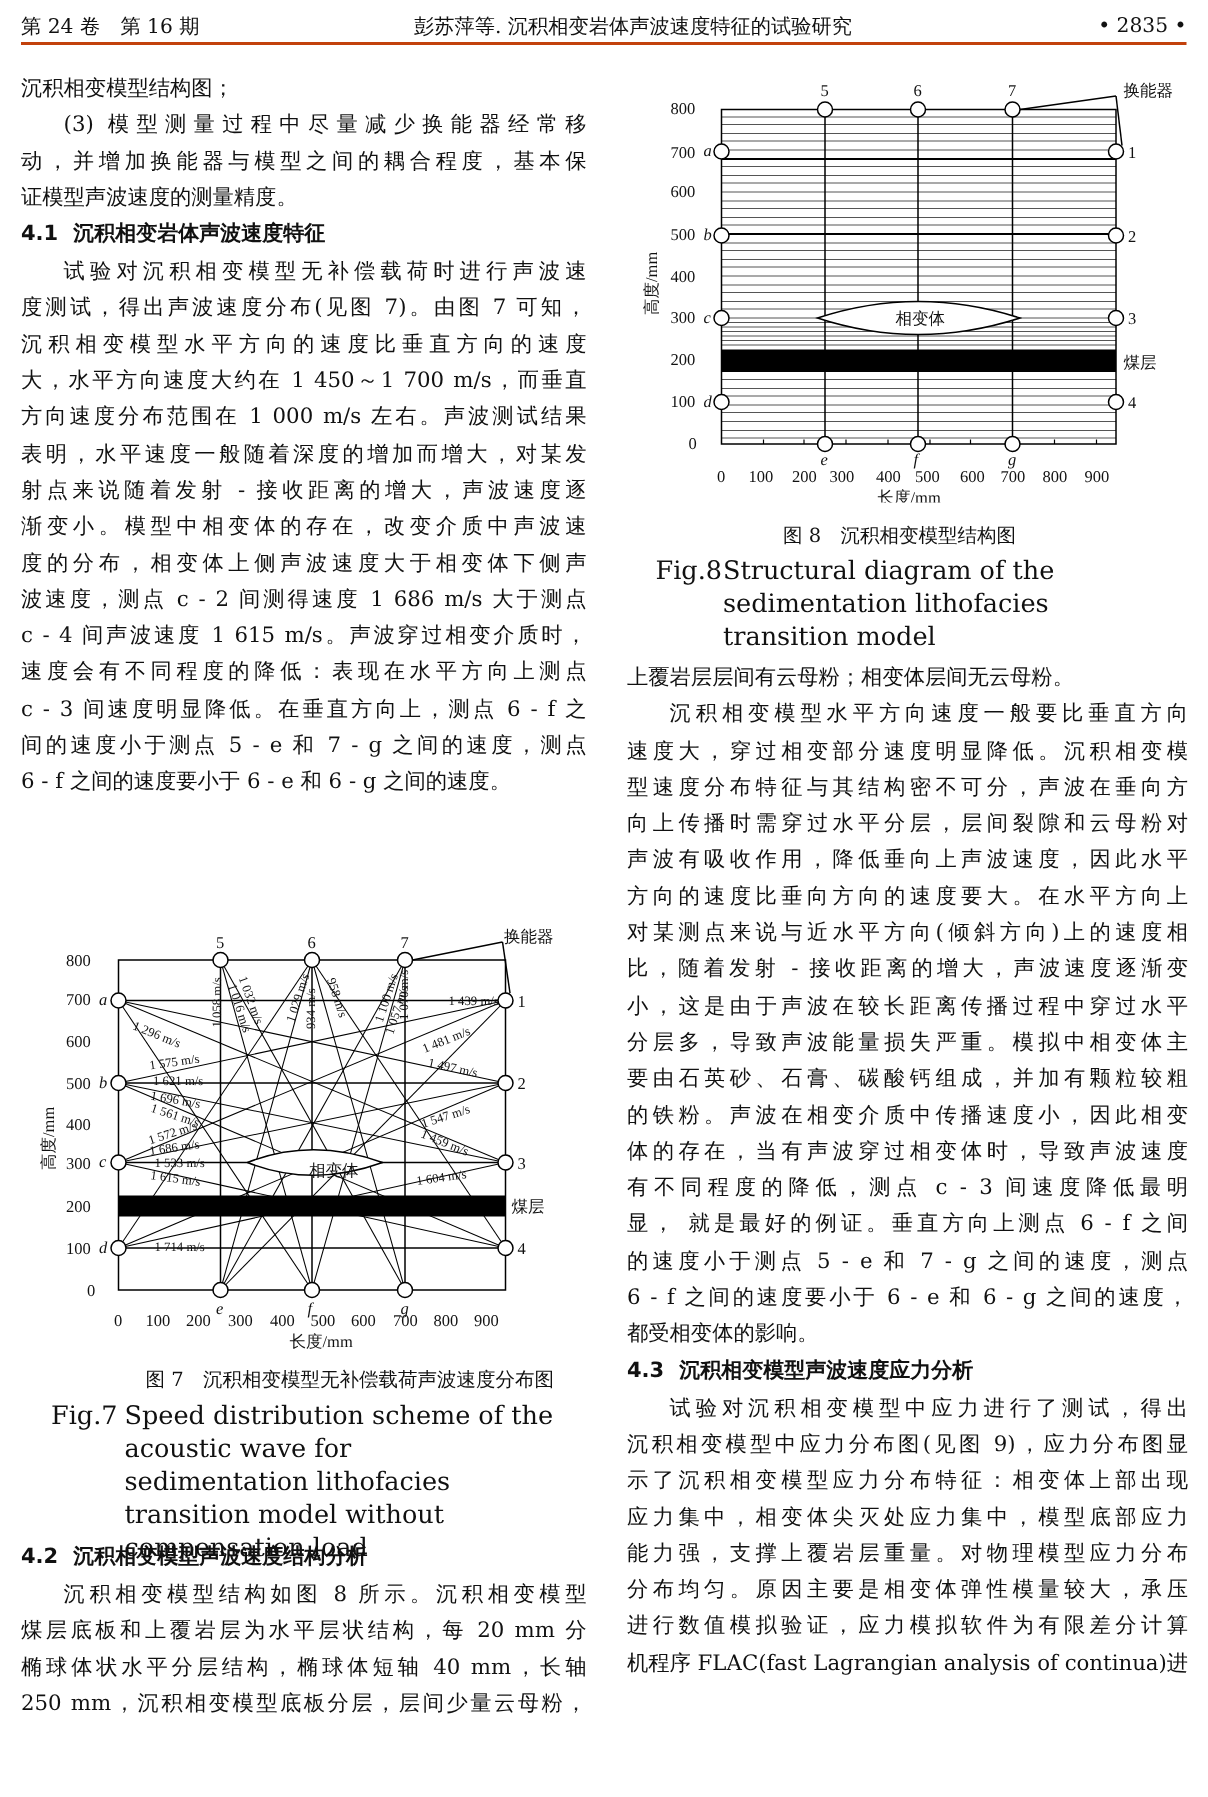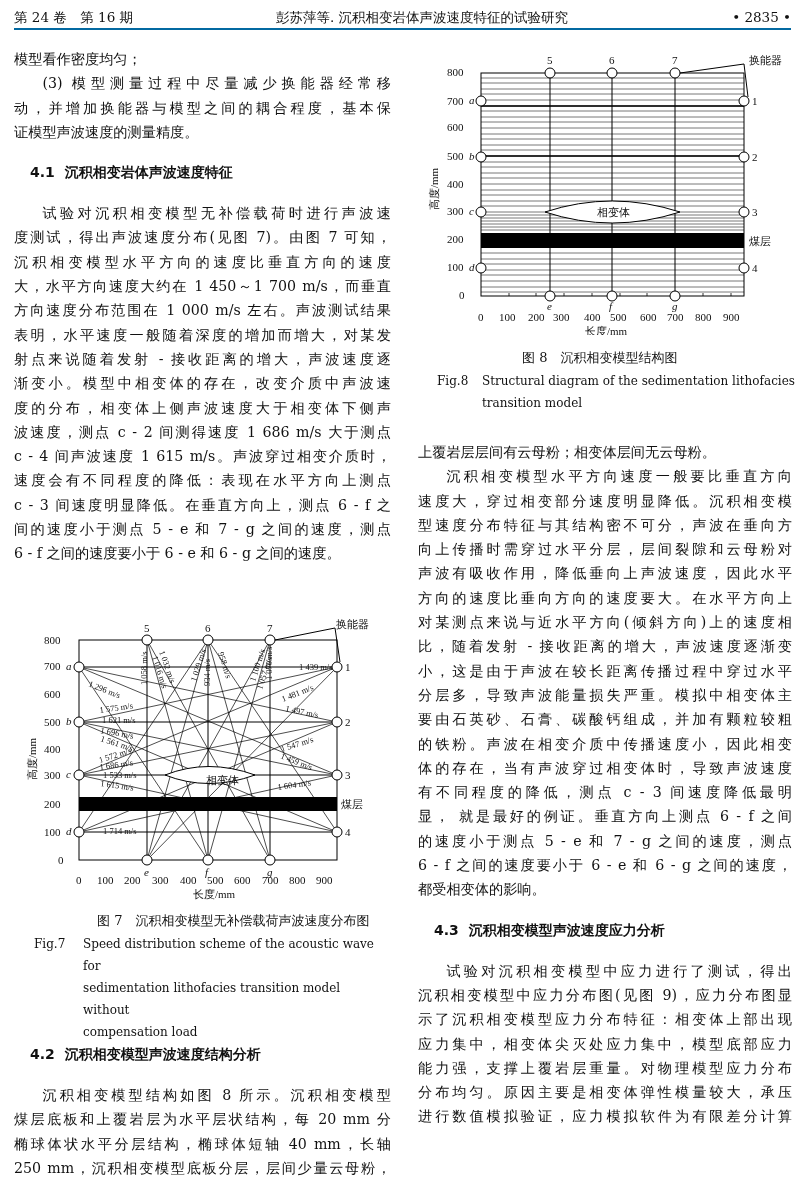--- a/index.html
+++ b/index.html
@@ -1,48 +1,48 @@
 <!DOCTYPE html>
 <html><head>
 <meta charset="utf-8">
 <style>
   html, body { margin:0; padding:0; background:#fff; }
   body { width:805px; height:1198px; position:relative; overflow:hidden;
          font-family:"DejaVu Serif","Liberation Serif",serif; color:#111; }
   .header { position:absolute; left:14px; right:14px; top:6px; height:22px;
-            font-size:13.5px; border-bottom:2px solid #0369a1; }
+            font-size:13.5px; border-bottom:2px solid #c2410c; }
   .header span { position:absolute; top:3px; }
   .h-left { left:0; }
   .h-center { left:262px; }
   .h-right { right:0; }
   .col { position:absolute; font-size:14.2px; line-height:24.3px; }
   .col-left { left:14px; top:47px; width:377px; }
   .col-right { left:418px; width:374px; }
   p { margin:0; text-align:justify; text-align-last:auto; }
-  .sec { font-family:"DejaVu Sans","Liberation Sans",sans-serif; font-weight:bold; font-size:14px; margin:16px; line-height:25px; }
+  .sec { font-family:"DejaVu Sans","Liberation Sans",sans-serif; font-weight:bold; font-size:14px; margin:0; line-height:25px; }
   .sec .num { margin-right:10px; }
   .line { display:block; text-align:justify; text-align-last:justify; white-space:nowrap; }
   .line.last { text-align-last:left; }
   .fig { position:absolute; }
-  .cap { position:absolute; font-size:12px; line-height:22px; }
+  .cap { position:absolute; font-size:17px; line-height:22px; }
   .cap-cn { font-size:13px; }
   svg text { font-family:"Liberation Serif","DejaVu Serif",serif; }
 </style>
 </head>
 <body>
 
 <div class="header">
   <span class="h-left">第 24 卷　第 16 期</span>
   <span class="h-center">彭苏萍等. 沉积相变岩体声波速度特征的试验研究</span>
   <span class="h-right">• 2835 •</span>
 </div>
 
 <div class="col col-left">
   <p>
-      <span class="line last">模型看作密度均匀；</span>
+      <span class="line last">沉积相变模型结构图；</span>
     </p>
   <p>
     <span class="line" style="padding-left:2em">(3) 模型测量过程中尽量减少换能器经常移</span>
     <span class="line">动，并增加换能器与模型之间的耦合程度，基本保</span>
     <span class="line last">证模型声波速度的测量精度。</span>
   </p>
   <h3 class="sec"><span class="num">4.1</span><span>沉积相变岩体声波速度特征</span></h3>
   <p>
     <span class="line" style="padding-left:2em">试验对沉积相变模型无补偿载荷时进行声波速</span>
     <span class="line">度测试，得出声波速度分布(见图 7)。由图 7 可知，</span>
@@ -373,14 +373,15 @@
   </p>
   <h3 class="sec"><span class="num">4.3</span><span>沉积相变模型声波速度应力分析</span></h3>
   <p>
     <span class="line" style="padding-left:2em">试验对沉积相变模型中应力进行了测试，得出</span>
     <span class="line">沉积相变模型中应力分布图(见图 9)，应力分布图显</span>
     <span class="line">示了沉积相变模型应力分布特征：相变体上部出现</span>
     <span class="line">应力集中，相变体尖灭处应力集中，模型底部应力</span>
     <span class="line">能力强，支撑上覆岩层重量。对物理模型应力分布</span>
     <span class="line">分布均匀。原因主要是相变体弹性模量较大，承压</span>
     <span class="line">进行数值模拟验证，应力模拟软件为有限差分计算</span>
+    <span class="line">机程序 FLAC(fast Lagrangian analysis of continua)进</span>
   </p>
 </div>
 
 </body></html>

